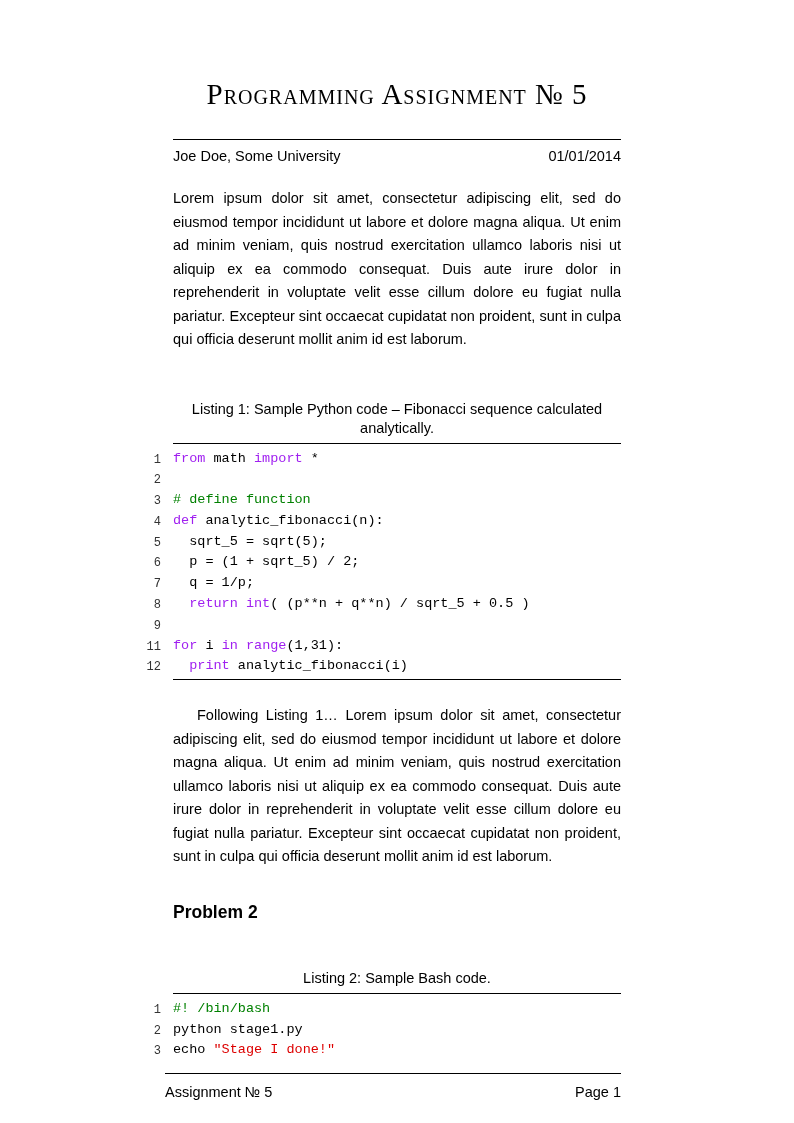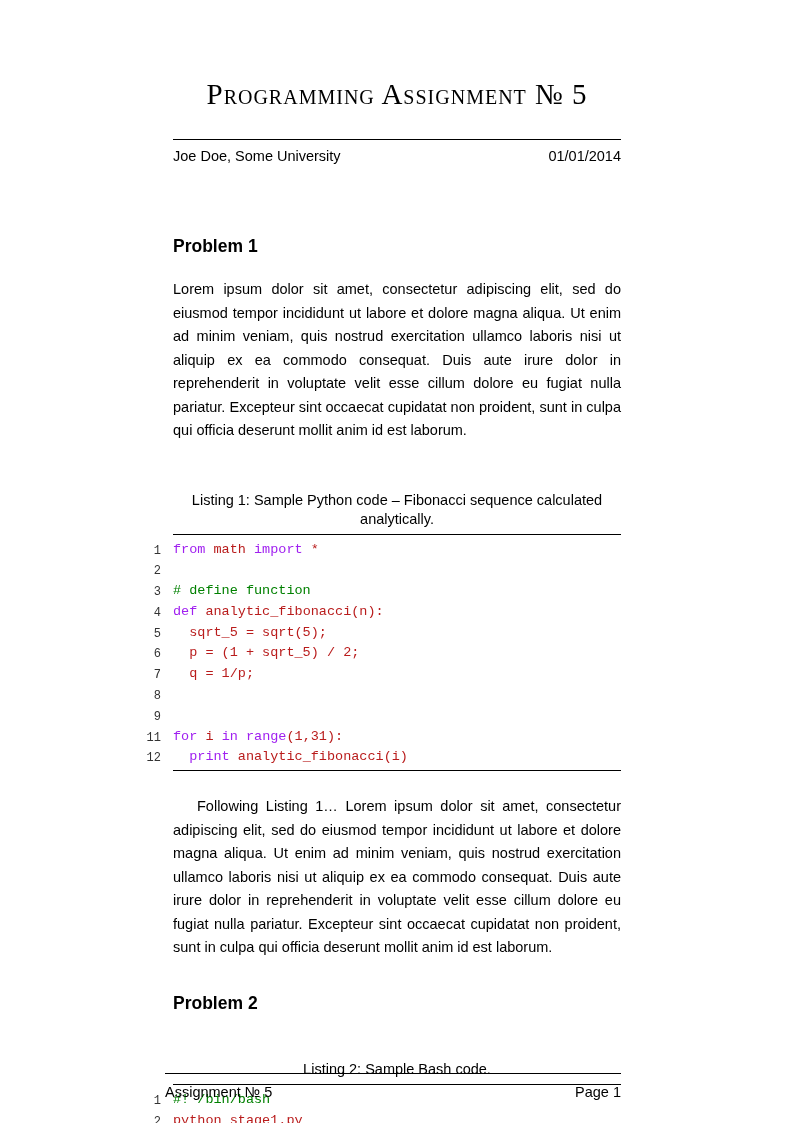--- a/index.html
+++ b/index.html
@@ -85,21 +85,21 @@
   }
   .lineno {
     position: absolute;
     right: calc(100% + 12px);
     top: 1px;
     font-size: 12px;
     line-height: 20.8px;
     color: #333;
   }
   .code-text { white-space: pre; }
-  .tok-plain   { color: #b91c1c; }
+  .tok-plain   { color: #000000; }
   .tok-kw      { color: var(--kw, #A020F0); }
   .tok-comment { color: var(--comment, #008000); }
   .tok-string  { color: var(--string, #DD0000); }
 
   .page-footer {
     position: absolute;
     left: 86px;
     right: 94px;
     top: 1065px;
     border-top: 1px solid #000;
@@ -117,36 +117,35 @@
 
   <h1 class="doc-title">Programming Assignment № 5</h1>
 
   <div class="header-rule"></div>
 
   <div class="byline">
     <span>Joe Doe, Some University</span>
     <span>01/01/2014</span>
   </div>
 
-  <h2 class="problem-heading first">Problem 1</h2>
 
   <p class="body-par">Lorem ipsum dolor sit amet, consectetur adipiscing elit, sed do eiusmod tempor incididunt ut labore et dolore magna aliqua. Ut enim ad minim veniam, quis nostrud exercitation ullamco laboris nisi ut aliquip ex ea commodo consequat. Duis aute irure dolor in reprehenderit in voluptate velit esse cillum dolore eu fugiat nulla pariatur. Excepteur sint occaecat cupidatat non proident, sunt in culpa qui officia deserunt mollit anim id est laborum.</p>
 
   <div>
     <div class="listing-caption">Listing 1: Sample Python code – Fibonacci sequence calculated analytically.</div>
     <div class="listing-rule"></div>
     <div class="code-block" id="code-1">
         <div class="code-row"><span class="lineno">1</span><span class="code-text"><span class="tok-kw">from</span><span class="tok-plain"> math </span><span class="tok-kw">import</span><span class="tok-plain"> *</span></span></div>
         <div class="code-row"><span class="lineno">2</span><span class="code-text"></span></div>
         <div class="code-row"><span class="lineno">3</span><span class="code-text"><span class="tok-comment"># define function</span></span></div>
         <div class="code-row"><span class="lineno">4</span><span class="code-text"><span class="tok-kw">def</span><span class="tok-plain"> analytic_fibonacci(n):</span></span></div>
         <div class="code-row"><span class="lineno">5</span><span class="code-text"><span class="tok-plain">  sqrt_5 = sqrt(5);</span></span></div>
         <div class="code-row"><span class="lineno">6</span><span class="code-text"><span class="tok-plain">  p = (1 + sqrt_5) / 2;</span></span></div>
         <div class="code-row"><span class="lineno">7</span><span class="code-text"><span class="tok-plain">  q = 1/p;</span></span></div>
-        <div class="code-row"><span class="lineno">8</span></div>
+        <div class="code-row"><span class="lineno">8</span><span class="code-text"><span class="tok-plain">  </span><span class="tok-kw">return</span><span class="tok-plain"> </span><span class="tok-kw">int</span><span class="tok-plain">( (p**n + q**n) / sqrt_5 + 0.5 )</span></span></div>
         <div class="code-row"><span class="lineno">9</span><span class="code-text"></span></div>
         <div class="code-row"><span class="lineno">11</span><span class="code-text"><span class="tok-kw">for</span><span class="tok-plain"> i </span><span class="tok-kw">in</span><span class="tok-plain"> </span><span class="tok-kw">range</span><span class="tok-plain">(1,31):</span></span></div>
         <div class="code-row"><span class="lineno">12</span><span class="code-text"><span class="tok-plain">  </span><span class="tok-kw">print</span><span class="tok-plain"> analytic_fibonacci(i)</span></span></div>
       </div>
     <div class="listing-rule bottom"></div>
   </div>
 
   <p class="body-par indented">Following Listing 1… Lorem ipsum dolor sit amet, consectetur adipiscing elit, sed do eiusmod tempor incididunt ut labore et dolore magna aliqua. Ut enim ad minim veniam, quis nostrud exercitation ullamco laboris nisi ut aliquip ex ea commodo consequat. Duis aute irure dolor in reprehenderit in voluptate velit esse cillum dolore eu fugiat nulla pariatur. Excepteur sint occaecat cupidatat non proident, sunt in culpa qui officia deserunt mollit anim id est laborum.</p>
 
   <h2 class="problem-heading second">Problem 2</h2>

